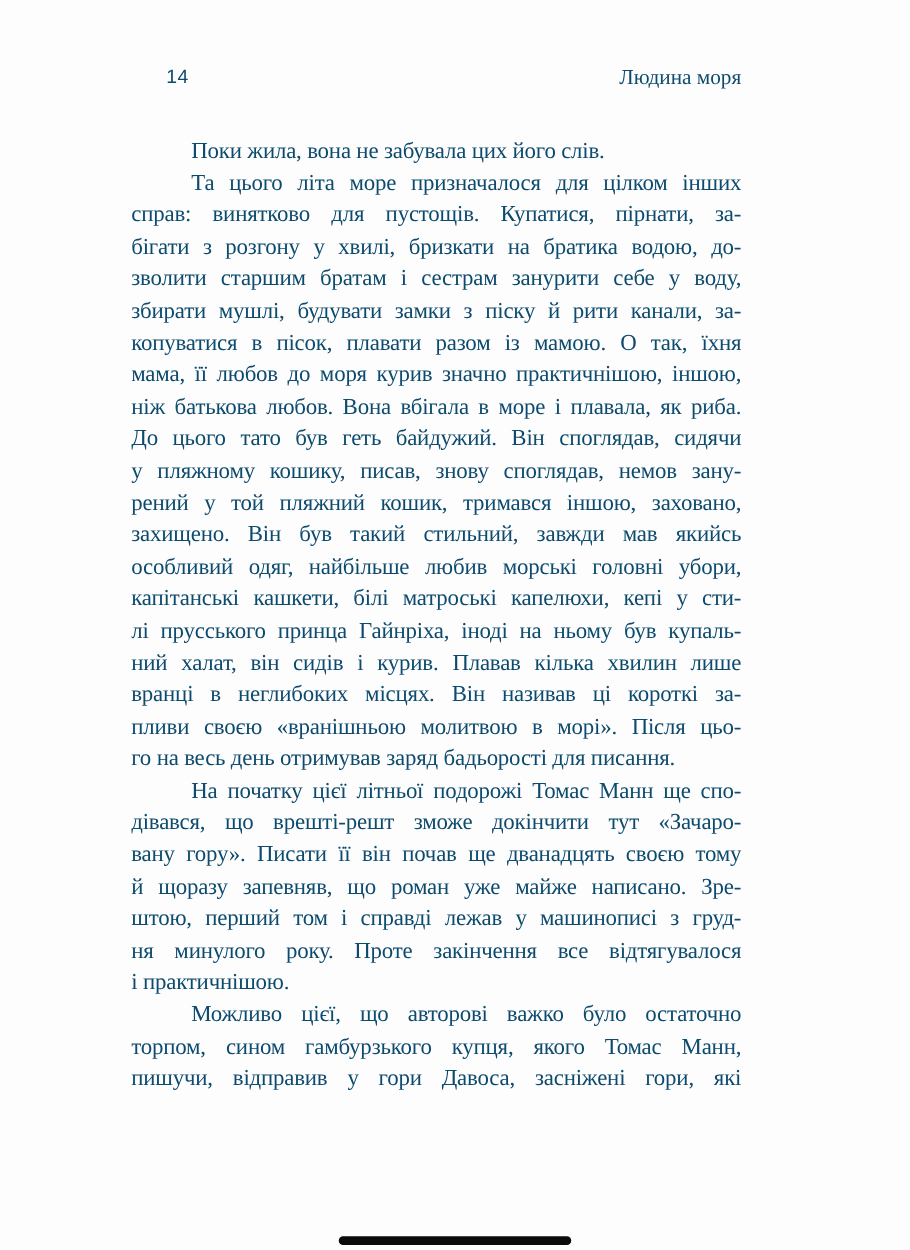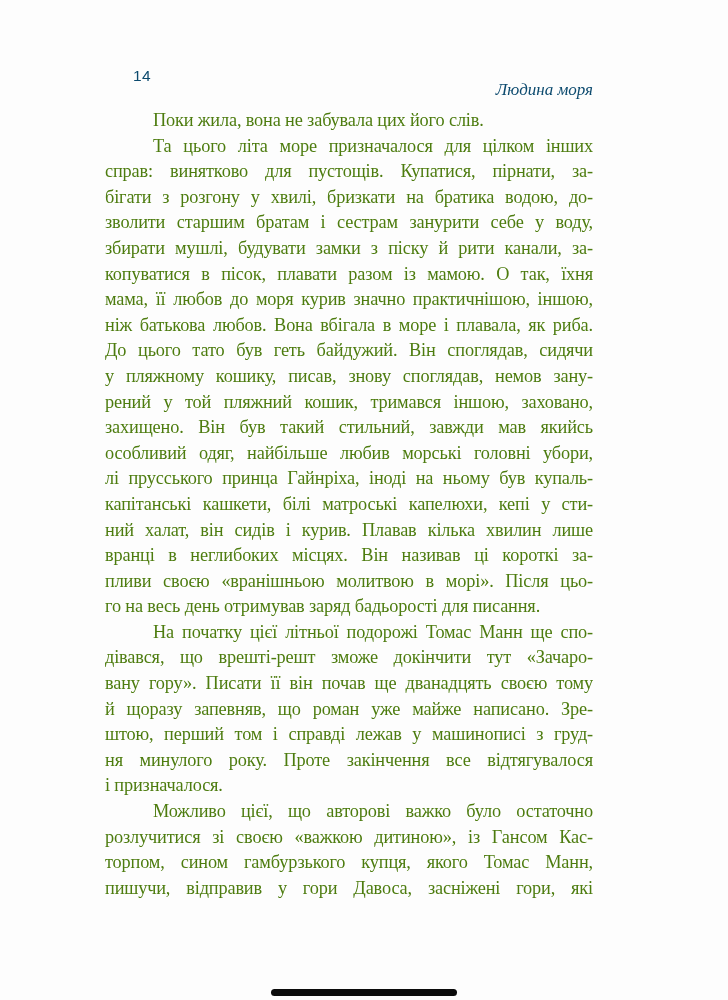--- a/index.html
+++ b/index.html
@@ -21,31 +21,29 @@
     font-size: 16.5px;
     color: #0c4a6e;
   }
   .page-number {
     margin-left: 28px;
     letter-spacing: 0.3px;
     font-family: "Liberation Sans", sans-serif;
     font-size: 15.5px;
   }
   .running-title {
-    font-style: italic;
     font-size: 17px;
-    margin-top: 28px;
   }
   .text-column {
     position: absolute;
     left: 105px; width: 488px; top: 108px;
     font-size: 18.3px;
     line-height: 25.6px;
     letter-spacing: -0.15px;
-    color: #4d7c0f;
+    color: #0c4a6e;
     text-rendering: optimizeLegibility;
   }
   .paragraph { margin: 0; }
   .paragraph .ln:first-child { text-indent: 48px; }
   .ln {
     height: 25.6px;
     overflow: hidden;
     text-align: justify;
     text-align-last: justify;
   }
@@ -83,39 +81,38 @@
         <div class="ln">зволити старшим братам і сестрам занурити себе у воду,</div>
         <div class="ln">збирати мушлі, будувати замки з піску й рити канали, за-</div>
         <div class="ln">копуватися в пісок, плавати разом із мамою. О так, їхня</div>
         <div class="ln">мама, її любов до моря курив значно практичнішою, іншою,</div>
         <div class="ln">ніж батькова любов. Вона вбігала в море і плавала, як риба.</div>
         <div class="ln">До цього тато був геть байдужий. Він споглядав, сидячи</div>
         <div class="ln">у пляжному кошику, писав, знову споглядав, немов зану-</div>
         <div class="ln">рений у той пляжний кошик, тримався іншою, заховано,</div>
         <div class="ln">захищено. Він був такий стильний, завжди мав якийсь</div>
         <div class="ln">особливий одяг, найбільше любив морські головні убори,</div>
+        <div class="ln">капітанські кашкети, білі матроські капелюхи, кепі у сти-</div>
         <div class="ln">лі прусського принца Гайнріха, іноді на ньому був купаль-</div>
-        <div class="ln">капітанські кашкети, білі матроські капелюхи, кепі у сти-</div>
         <div class="ln">ний халат, він сидів і курив. Плавав кілька хвилин лише</div>
         <div class="ln">вранці в неглибоких місцях. Він називав ці короткі за-</div>
         <div class="ln">пливи своєю «вранішньою молитвою в морі». Після цьо-</div>
         <div class="ln last">го на весь день отримував заряд бадьорості для писання.</div>
       </div>
       <div class="paragraph">
         <div class="ln">На початку цієї літньої подорожі Томас Манн ще спо-</div>
         <div class="ln">дівався, що врешті-решт зможе докінчити тут «Зачаро-</div>
         <div class="ln">вану гору». Писати її він почав ще дванадцять своєю тому</div>
         <div class="ln">й щоразу запевняв, що роман уже майже написано. Зре-</div>
         <div class="ln">штою, перший том і справді лежав у машинописі з груд-</div>
         <div class="ln">ня минулого року. Проте закінчення все відтягувалося</div>
-        <div class="ln last">і призначалося.</div>
+        <div class="ln last">і практичнішою.</div>
       </div>
       <div class="paragraph">
         <div class="ln">Можливо цієї, що авторові важко було остаточно</div>
-        <div class="ln">розлучитися зі своєю «важкою дитиною», із Гансом Кас-</div>
         <div class="ln">торпом, сином гамбурзького купця, якого Томас Манн,</div>
         <div class="ln">пишучи, відправив у гори Давоса, засніжені гори, які</div>
       </div>
     </div>
 
   <div class="home-indicator"></div>
 
 </div>
 
 </body></html>

